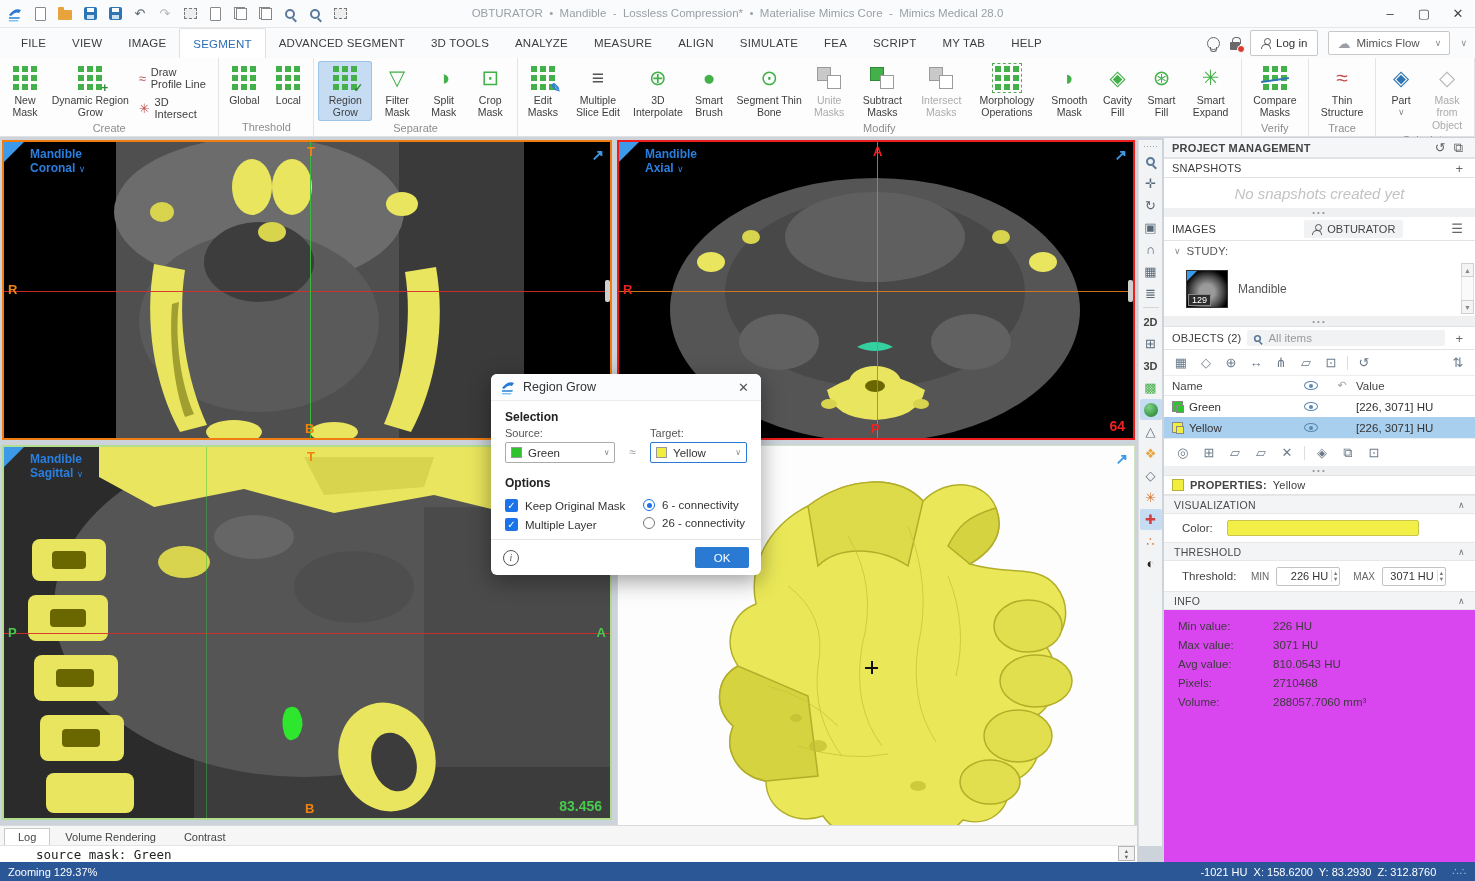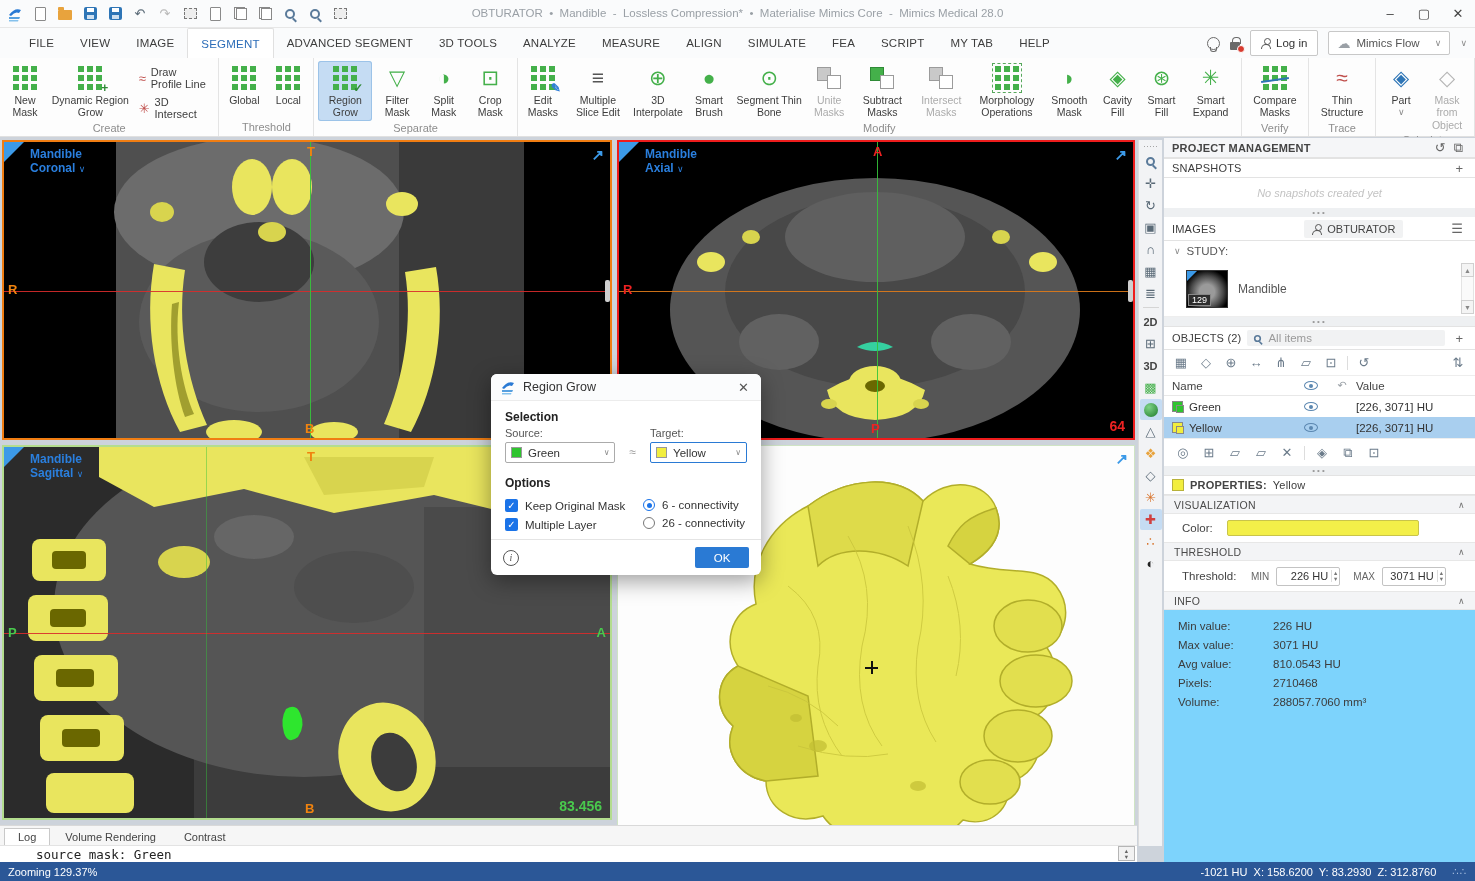--- a/index.html
+++ b/index.html
@@ -19,21 +19,21 @@
   .i-mag{width:10px;height:10px;border:2px solid #5a7a9a;border-radius:50%;position:relative;}
   .i-mag::after{content:"";position:absolute;right:-4px;bottom:-4px;width:5px;height:2px;background:#5a7a9a;transform:rotate(45deg);}
   .i-cap{width:13px;height:11px;border:1px dashed #777;background:#eee;}
   .i-copy{width:13px;height:13px;position:relative;}
   .i-copy::before{content:"";position:absolute;left:0;top:0;width:9px;height:10px;border:1px solid #888;background:#fff;}
   .i-copy::after{content:"";position:absolute;right:0;bottom:0;width:9px;height:10px;border:1px solid #888;background:#fff;}
   #title-text{position:absolute;left:50%;transform:translateX(-50%);top:7px;font-size:11.5px;color:#9aa0a6;white-space:pre;}
   .winbtns{position:absolute;right:0;top:0;display:flex;}
   .winbtn{width:34px;height:27px;display:flex;align-items:center;justify-content:center;font-size:13px;color:#444;}
   
-  #menubar{position:absolute;left:0;top:28px;width:1475px;height:30px;background:#fafbfc;display:flex;align-items:stretch;padding-left:16px;}
+  #menubar{position:absolute;left:0;top:28px;width:1475px;height:30px;background:#fafbfc;display:flex;align-items:stretch;padding-left:8px;}
   .mtab{padding:0 13px;display:flex;align-items:center;font-size:11.5px;color:#3d3d3d;letter-spacing:.2px;}
   .mtab.active{background:#fff;color:#2b6cb8;border:1px solid #e0e0e0;border-bottom:none;border-radius:2px 2px 0 0;}
   #menu-right{position:absolute;right:8px;top:2px;display:flex;align-items:center;gap:10px;height:26px;}
   .support{width:13px;height:13px;border:1.5px solid #6a6a6a;border-radius:50%;position:relative;}
   .support::after{content:"";position:absolute;left:2px;bottom:-3px;width:5px;height:4px;border:1.5px solid #6a6a6a;border-top:none;border-radius:0 0 3px 3px;}
   .lock{width:10px;height:8px;background:#6a6a6a;border-radius:1px;position:relative;margin-top:5px;}
   .lock::before{content:"";position:absolute;left:1.5px;top:-5px;width:7px;height:6px;border:1.5px solid #6a6a6a;border-bottom:none;border-radius:4px 4px 0 0;}
   .lock .badge{position:absolute;right:-5px;bottom:-3px;width:8px;height:8px;background:#d83b2f;border-radius:50%;border:1px solid #fff;}
   .loginbtn{display:flex;align-items:center;gap:5px;border:1px solid #c8c8c8;background:#fff;border-radius:2px;height:26px;padding:0 10px;font-size:11.5px;color:#333;}
   .person{width:10px;height:10px;position:relative;}
@@ -123,21 +123,21 @@
   .magsm::after{content:"";position:absolute;right:-4px;bottom:-4px;width:5px;height:2px;background:#5a7a9a;transform:rotate(45deg);}
   
   #sidebar{position:absolute;left:1164px;top:138px;width:311px;height:724px;background:#eef0f2;display:flex;flex-direction:column;font-size:11.5px;}
   .ph{display:flex;align-items:center;background:#f5f6f8;border-bottom:1px solid #e3e3e3;padding:0 8px;color:#3c3c3c;}
   .ph .t{font-size:11px;letter-spacing:.2px;}
   .ph .sp{flex:1;}
   .pico{color:#666;font-size:13px;padding:0 4px;}
   .dots{height:9px;display:flex;align-items:center;justify-content:center;color:#9a9a9a;font-size:8px;letter-spacing:2px;background:#eef0f2;}
   #pm-header{height:20px;}
   #snap-header{height:20px;background:#fff;border-top:1px solid #e3e3e3;}
-  #snap-empty{height:30px;background:#fff;display:flex;align-items:center;justify-content:center;color:#c3c3c3;font-style:italic;font-size:11px;}
+  #snap-empty{height:30px;background:#fff;display:flex;align-items:center;justify-content:center;color:#c3c3c3;font-style:italic;font-size:15px;}
   #images-header{height:24px;background:#fff;}
   .chip{display:flex;align-items:center;gap:5px;background:#f1f2f3;border-radius:2px;height:18px;padding:0 8px;color:#444;font-size:11px;}
   #study-row{height:20px;background:#fff;display:flex;align-items:center;gap:6px;padding:0 10px;color:#555;}
   #study-item{height:56px;background:#fff;display:flex;align-items:center;gap:10px;padding:0 0 0 22px;position:relative;border-bottom:1px solid #eee;}
   .thumb{width:42px;height:38px;background:radial-gradient(circle at 50% 58%,#9a9a9a 0 26%,#4a4a4a 55%,#000 78%);border:1px solid #333;position:relative;}
   .thumb::before{content:"";position:absolute;left:0;top:0;border-top:10px solid #3c9ae8;border-right:10px solid transparent;}
   .thumb .tbadge{position:absolute;left:1px;bottom:1px;background:#2d2d2d;color:#fff;font-size:9px;padding:0 3px;border:1px solid #888;}
   .vscroll{position:absolute;right:1px;top:2px;bottom:2px;width:13px;display:flex;flex-direction:column;}
   .vscroll .sbtn{height:14px;border:1px solid #d0d0d0;background:#f4f4f4;display:flex;align-items:center;justify-content:center;font-size:7px;color:#888;}
   .vscroll .strack{flex:1;background:#fafafa;border:1px solid #e4e4e4;border-top:none;border-bottom:none;}
@@ -164,21 +164,21 @@
   .psw{width:12px;height:12px;background:#f2ee3e;border:1px solid #b8b23a;}
   .sec-h{height:19px;display:flex;align-items:center;padding:0 10px;background:#f3f4f6;color:#4a4a4a;font-size:10.5px;letter-spacing:.3px;border-bottom:1px solid #e7e7e7;border-top:1px solid #e7e7e7;}
   .sec-h .caret{margin-left:auto;color:#777;font-size:9px;}
   .colorrow{height:28px;background:#fff;display:flex;align-items:center;padding:0 10px;gap:14px;color:#444;}
   .colorbar{width:192px;height:16px;background:#f3ef49;border:1px solid #c9c44a;border-radius:2px;}
   .throw{height:30px;background:#fff;display:flex;align-items:center;padding:0 10px;gap:7px;color:#444;}
   .minmax{font-size:10px;color:#666;}
   .spinbox{display:flex;align-items:center;border:1px solid #c3c3c3;border-radius:2px;height:19px;width:64px;background:#fff;}
   .spinbox .v{flex:1;text-align:right;font-size:11px;color:#333;padding-right:3px;}
   .spin{display:flex;flex-direction:column;font-size:6.5px;color:#777;line-height:6px;padding:0 2px;border-left:1px solid #ddd;}
-  #info-body{background:#7dd3fc;flex:1;padding:6px 0 0 14px;}
+  #info-body{background:#d946ef;flex:1;padding:6px 0 0 14px;}
   .inforow{display:flex;height:19px;align-items:center;color:#3c3c3c;font-size:11.5px;}
   .inforow .k{width:95px;}
   
   #logtabs{position:absolute;left:0;top:825px;width:1137px;height:20px;background:#f6f6f6;border-top:1px solid #d9d9d9;display:flex;align-items:flex-end;padding-left:4px;gap:2px;}
   .ltab{padding:2px 13px;font-size:11px;color:#444;}
   .ltab.active{background:#fff;border:1px solid #c9c9c9;border-bottom:none;}
   #logline{position:absolute;left:0;top:845px;width:1137px;height:17px;background:#fff;border-top:1px solid #e3e3e3;font-family:"DejaVu Sans Mono",monospace;font-size:12.5px;color:#222;padding-left:36px;display:flex;align-items:center;}
   #logspin{position:absolute;left:1118px;top:846px;width:17px;height:15px;border:1px solid #b5b5b5;background:#f2f2f2;display:flex;flex-direction:column;align-items:center;justify-content:center;font-size:6.5px;color:#666;line-height:6px;}
   #statusbar{position:absolute;left:0;top:862px;width:1475px;height:19px;background:#2b5797;color:#fff;display:flex;align-items:center;font-size:11px;padding:0 8px;}
   #status-right{margin-left:auto;white-space:pre;margin-right:16px;}

